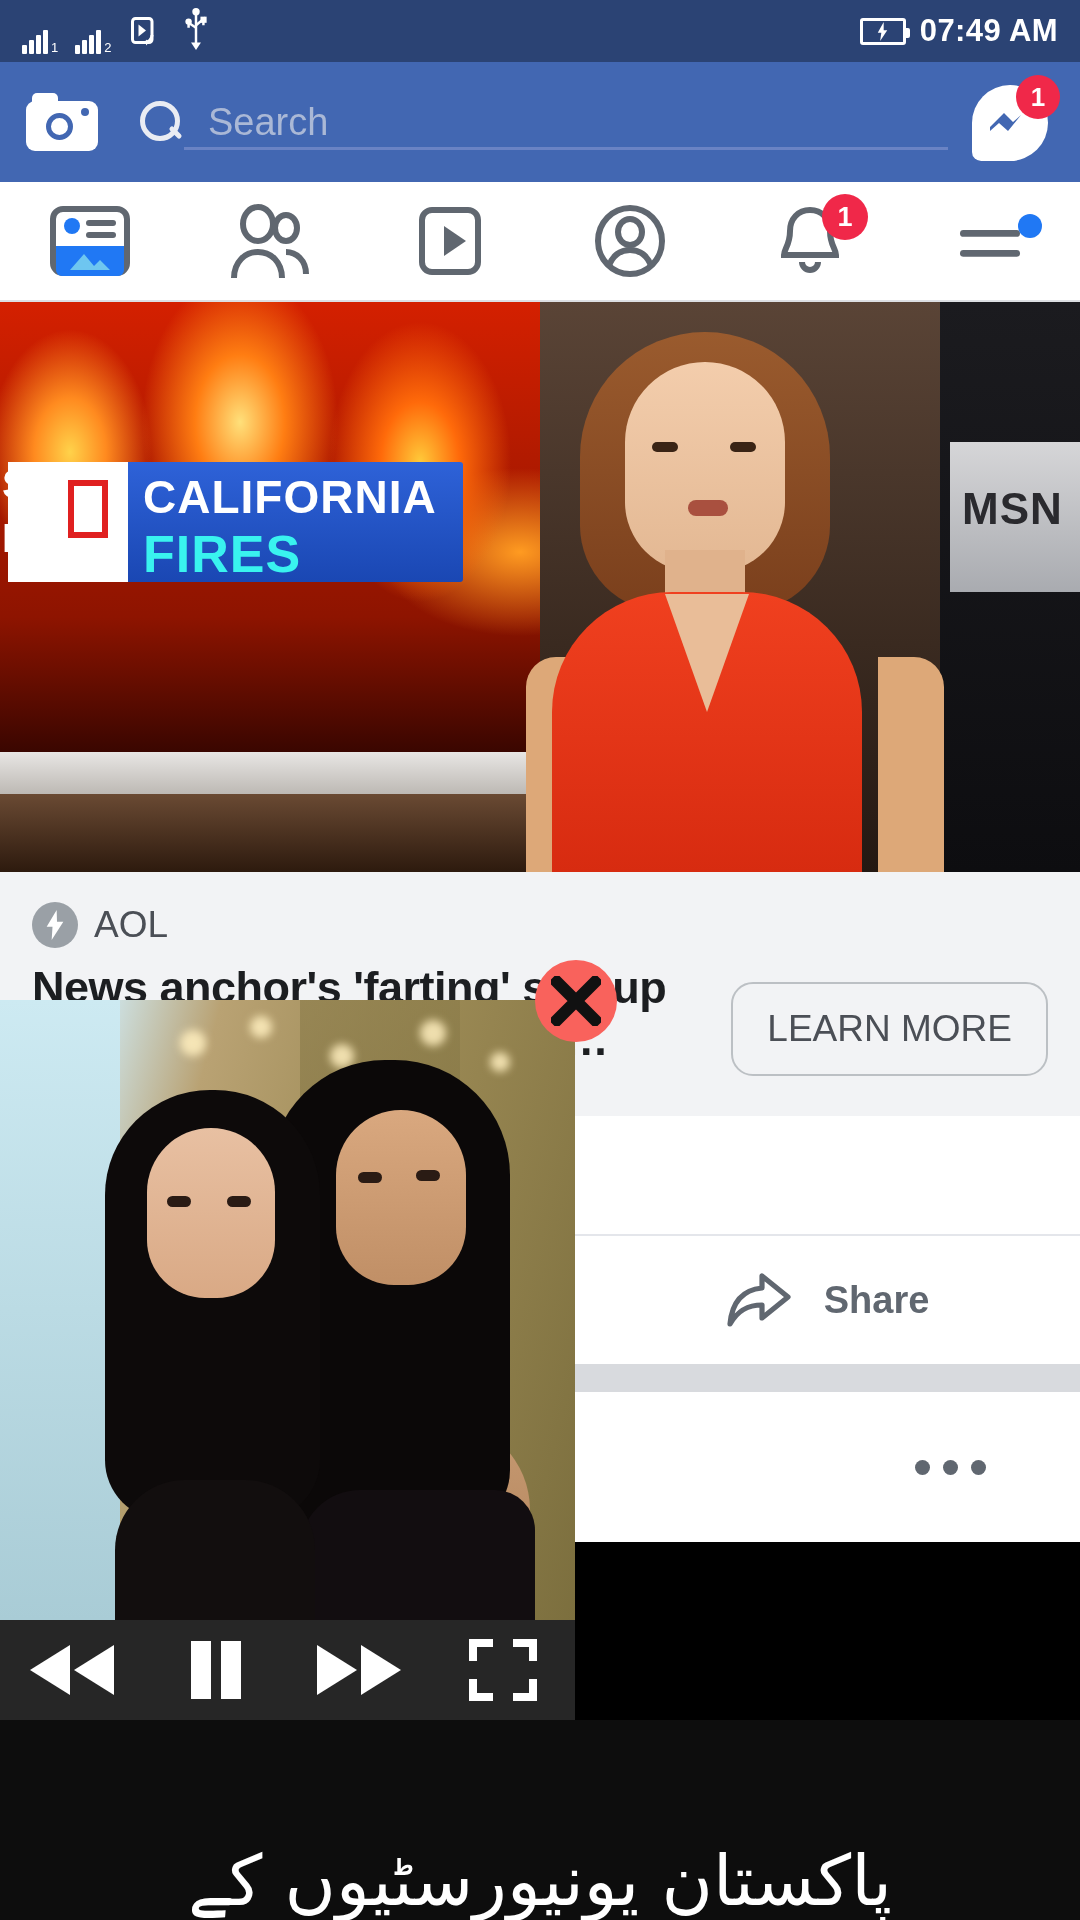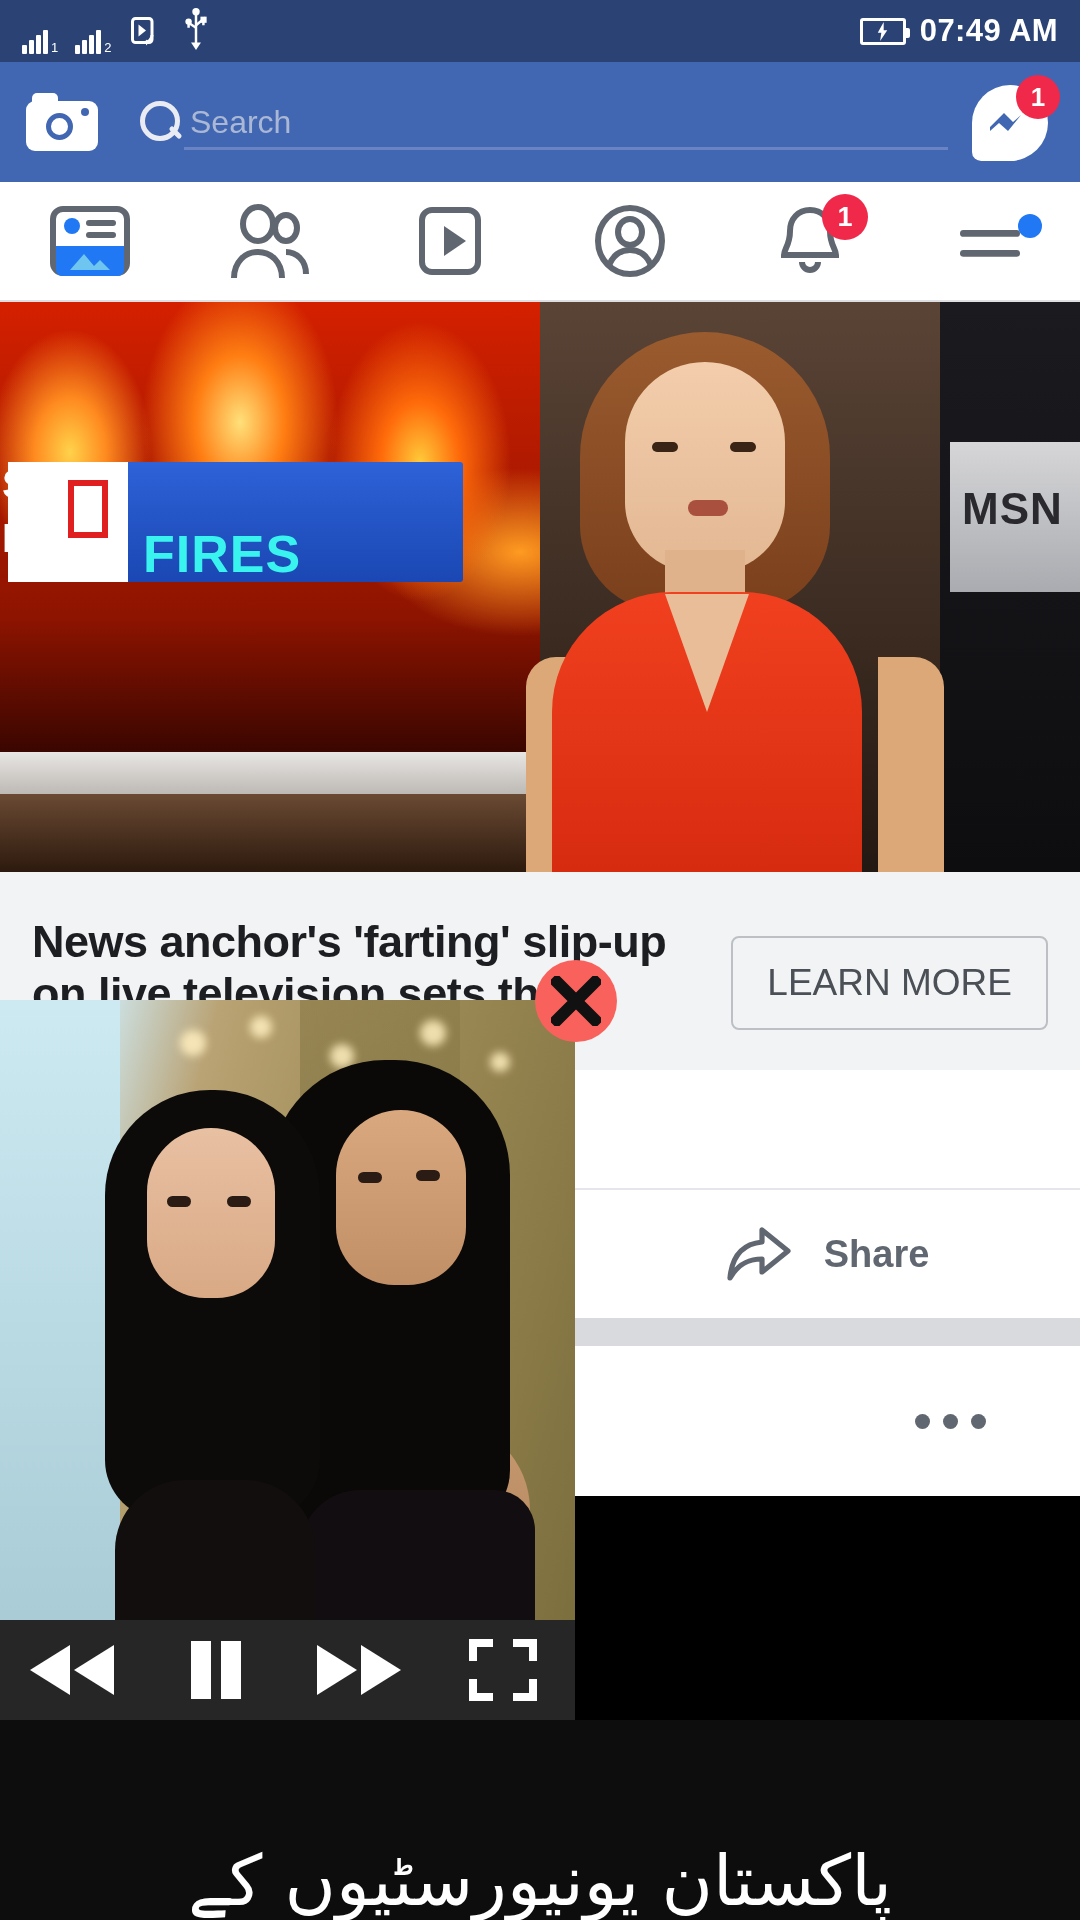--- a/index.html
+++ b/index.html
@@ -39,21 +39,21 @@
   .cam { width:72px; height:58px; position:relative; flex:none; }
   .cam-body { position:absolute; left:0; top:8px; width:72px; height:50px; background:#fff; border-radius:9px; }
   .cam-hump { position:absolute; left:6px; top:0; width:26px; height:14px; background:#fff; border-radius:5px 5px 0 0;}
   .cam-lens { position:absolute; left:20px; top:20px; width:27px; height:27px; border:5px solid #4267b2; border-radius:50%; }
   .cam-dot { position:absolute; right:9px; top:15px; width:8px; height:8px; background:#4267b2; border-radius:50%; }
 
   .searchwrap { flex:1; margin-left:40px; margin-right:20px; display:flex; align-items:center; position:relative; height:92px;}
   .mag { width:46px; height:46px; flex:none; position:relative; }
   .mag:before{content:"";position:absolute;left:2px;top:2px;width:30px;height:30px;border:5px solid #e9ecf3;border-radius:50%;}
   .mag:after{content:"";position:absolute;left:30px;top:31px;width:15px;height:5px;background:#e9ecf3;border-radius:3px;transform:rotate(45deg);}
-  .search-txt { font-size:32px; color:#aab8d6; margin-left:6px; }
+  .search-txt { font-size:38px; color:#aab8d6; margin-left:24px; }
   .search-underline { position:absolute; left:46px; right:0; bottom:18px; height:3px; background:#6a83c4; }
 
   .msgr { width:86px; height:86px; position:relative; flex:none; }
   .msgr-bub { position:absolute; left:4px; top:6px; width:76px; height:76px; background:#fff; border-radius:50% 50% 50% 12%; }
   .msgr-bolt { position:absolute; left:20px; top:30px; width:44px; height:26px; }
   .badge {
     position:absolute; background:#f02849; color:#fff; border-radius:50%;
     display:flex; align-items:center; justify-content:center; font-weight:bold;
   }
   .msgr .badge { right:-6px; top:-4px; width:44px; height:44px; font-size:26px; }
@@ -142,21 +142,21 @@
   .msn-txt { position:absolute; left:962px; top:182px; font-size:44px; font-weight:bold; color:#2a2a2e; letter-spacing:1px; }
 
   
   .linkcard { background:#f2f3f5; padding:30px 32px 40px 32px; position:relative; }
   .srcrow { display:flex; align-items:center; gap:16px; }
   .bolt-circ { width:46px; height:46px; border-radius:50%; background:#9aa0a6; display:flex; align-items:center; justify-content:center; }
   .srcname { font-size:37px; color:#4b4f56; }
   .cardflex { display:flex; align-items:flex-start; margin-top:14px; }
   .headline { font-size:45px; font-weight:bold; color:#1c1e21; line-height:1.15; max-width:700px; letter-spacing:-.5px;}
   .learnmore {
-    margin-left:auto; margin-top:20px; border:2px solid #bcc0c4; border-radius:8px;
+    margin-left:auto; margin-top:20px; border:2px solid #bcc0c4; border-radius:22px;
     padding:24px 34px; font-size:37px; color:#4b4f56; background:#f2f3f5; white-space:nowrap;
   }
 
   
   .statsrow { background:#fff; height:118px; display:flex; align-items:center; padding:0 30px; }
   .reacts { display:flex; align-items:center; }
   .react { width:50px; height:50px; border-radius:50%; border:3px solid #fff; margin-left:-12px; }
   .react:first-child { margin-left:0; }
   .statstext { margin-left:auto; font-size:37px; color:#606770; }
 
@@ -335,20 +335,21 @@
     <div class="tv-dark"></div>
     <div class="tvbar"></div>
     <div class="tvdesk"></div>
 
     <div class="lower3">
       <div class="l3-logo">
         <div class="l3-check"></div>
       </div>
       <div class="l3-left1">S</div>
       <div class="l3-left2">KE</div>
+      <div class="l3-title">CALIFORNIA</div>
       <div class="l3-sub">FIRES</div>
     </div>
 
     <div class="msn-wall"></div>
     <div class="msn-screen"></div>
     <div class="msn-txt">MSN</div>
 
     <div class="anchor">
       <div class="an-bg"></div>
       <div class="an-hair"></div>
@@ -358,20 +359,28 @@
       <div class="an-mouth"></div>
       <div class="an-neck"></div>
       <div class="an-arm-l"></div>
       <div class="an-arm-r"></div>
       <div class="an-shirt"></div>
       <div class="an-v"></div>
     </div>
   </div>
 
   <div class="linkcard">
+    <div class="srcrow">
+      <span class="bolt-circ">
+        <svg width="26" height="30" viewBox="0 0 12 18">
+            <path d="M7 0L1 10h3.5L4 18l7-11H7.2z" fill="#fff"></path>
+          </svg>
+      </span>
+      <span class="srcname">AOL</span>
+    </div>
     <div class="cardflex">
       <div class="headline">News anchor's 'farting' slip-up on live television sets the…</div>
       <div class="learnmore">LEARN MORE</div>
     </div>
   </div>
 
   <div class="statsrow">
     <div class="reacts">
       <span class="react" style="background:#2078f4;"></span>
       <span class="react" style="background:#f7b125;"></span>

